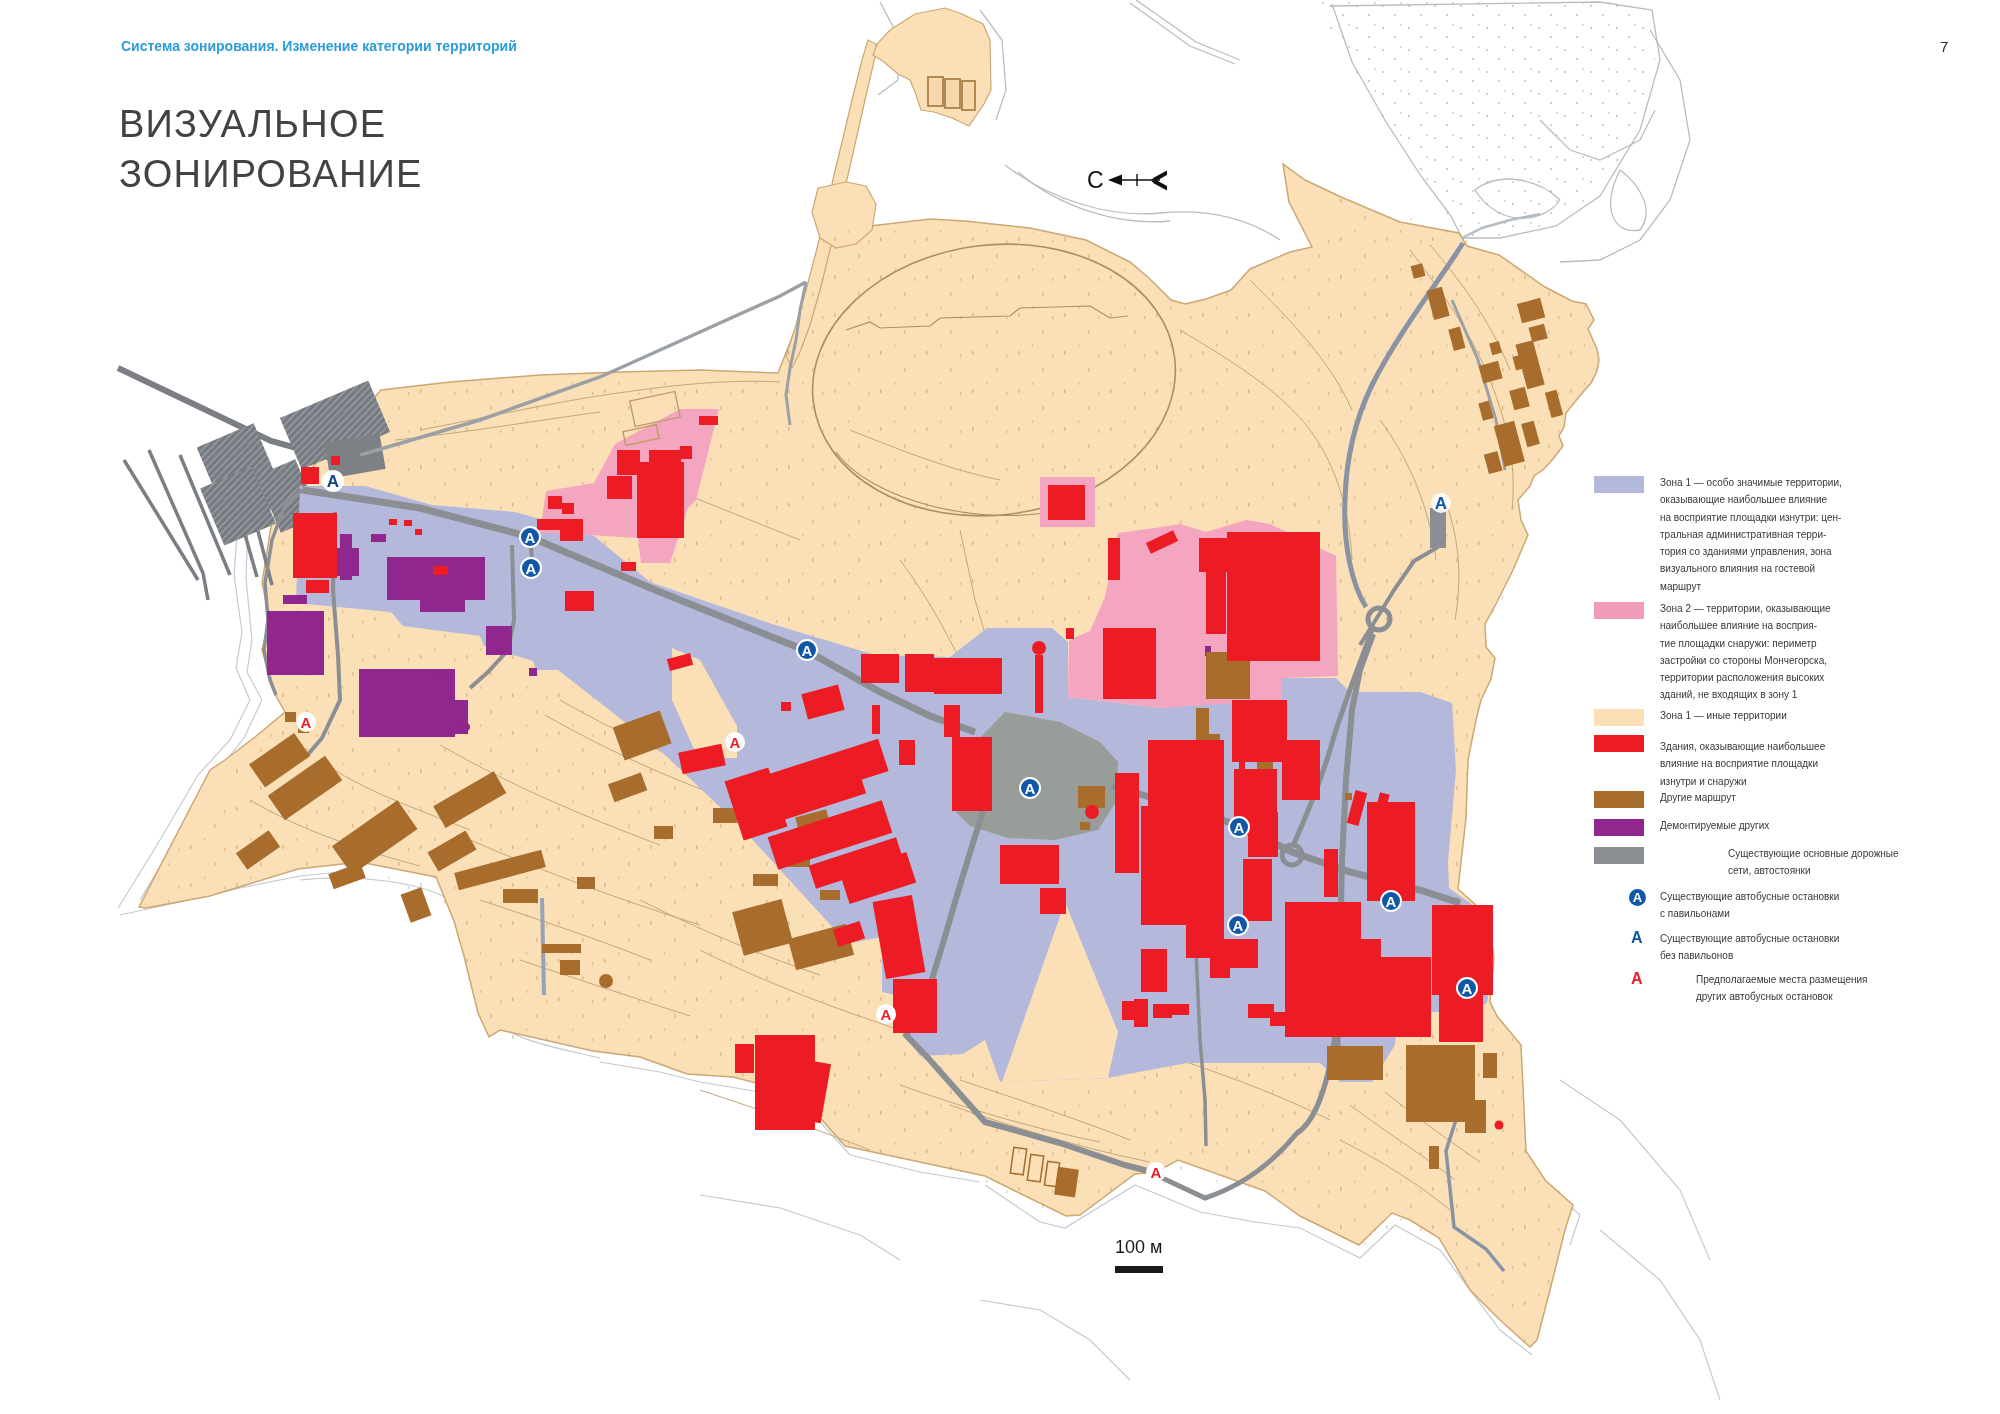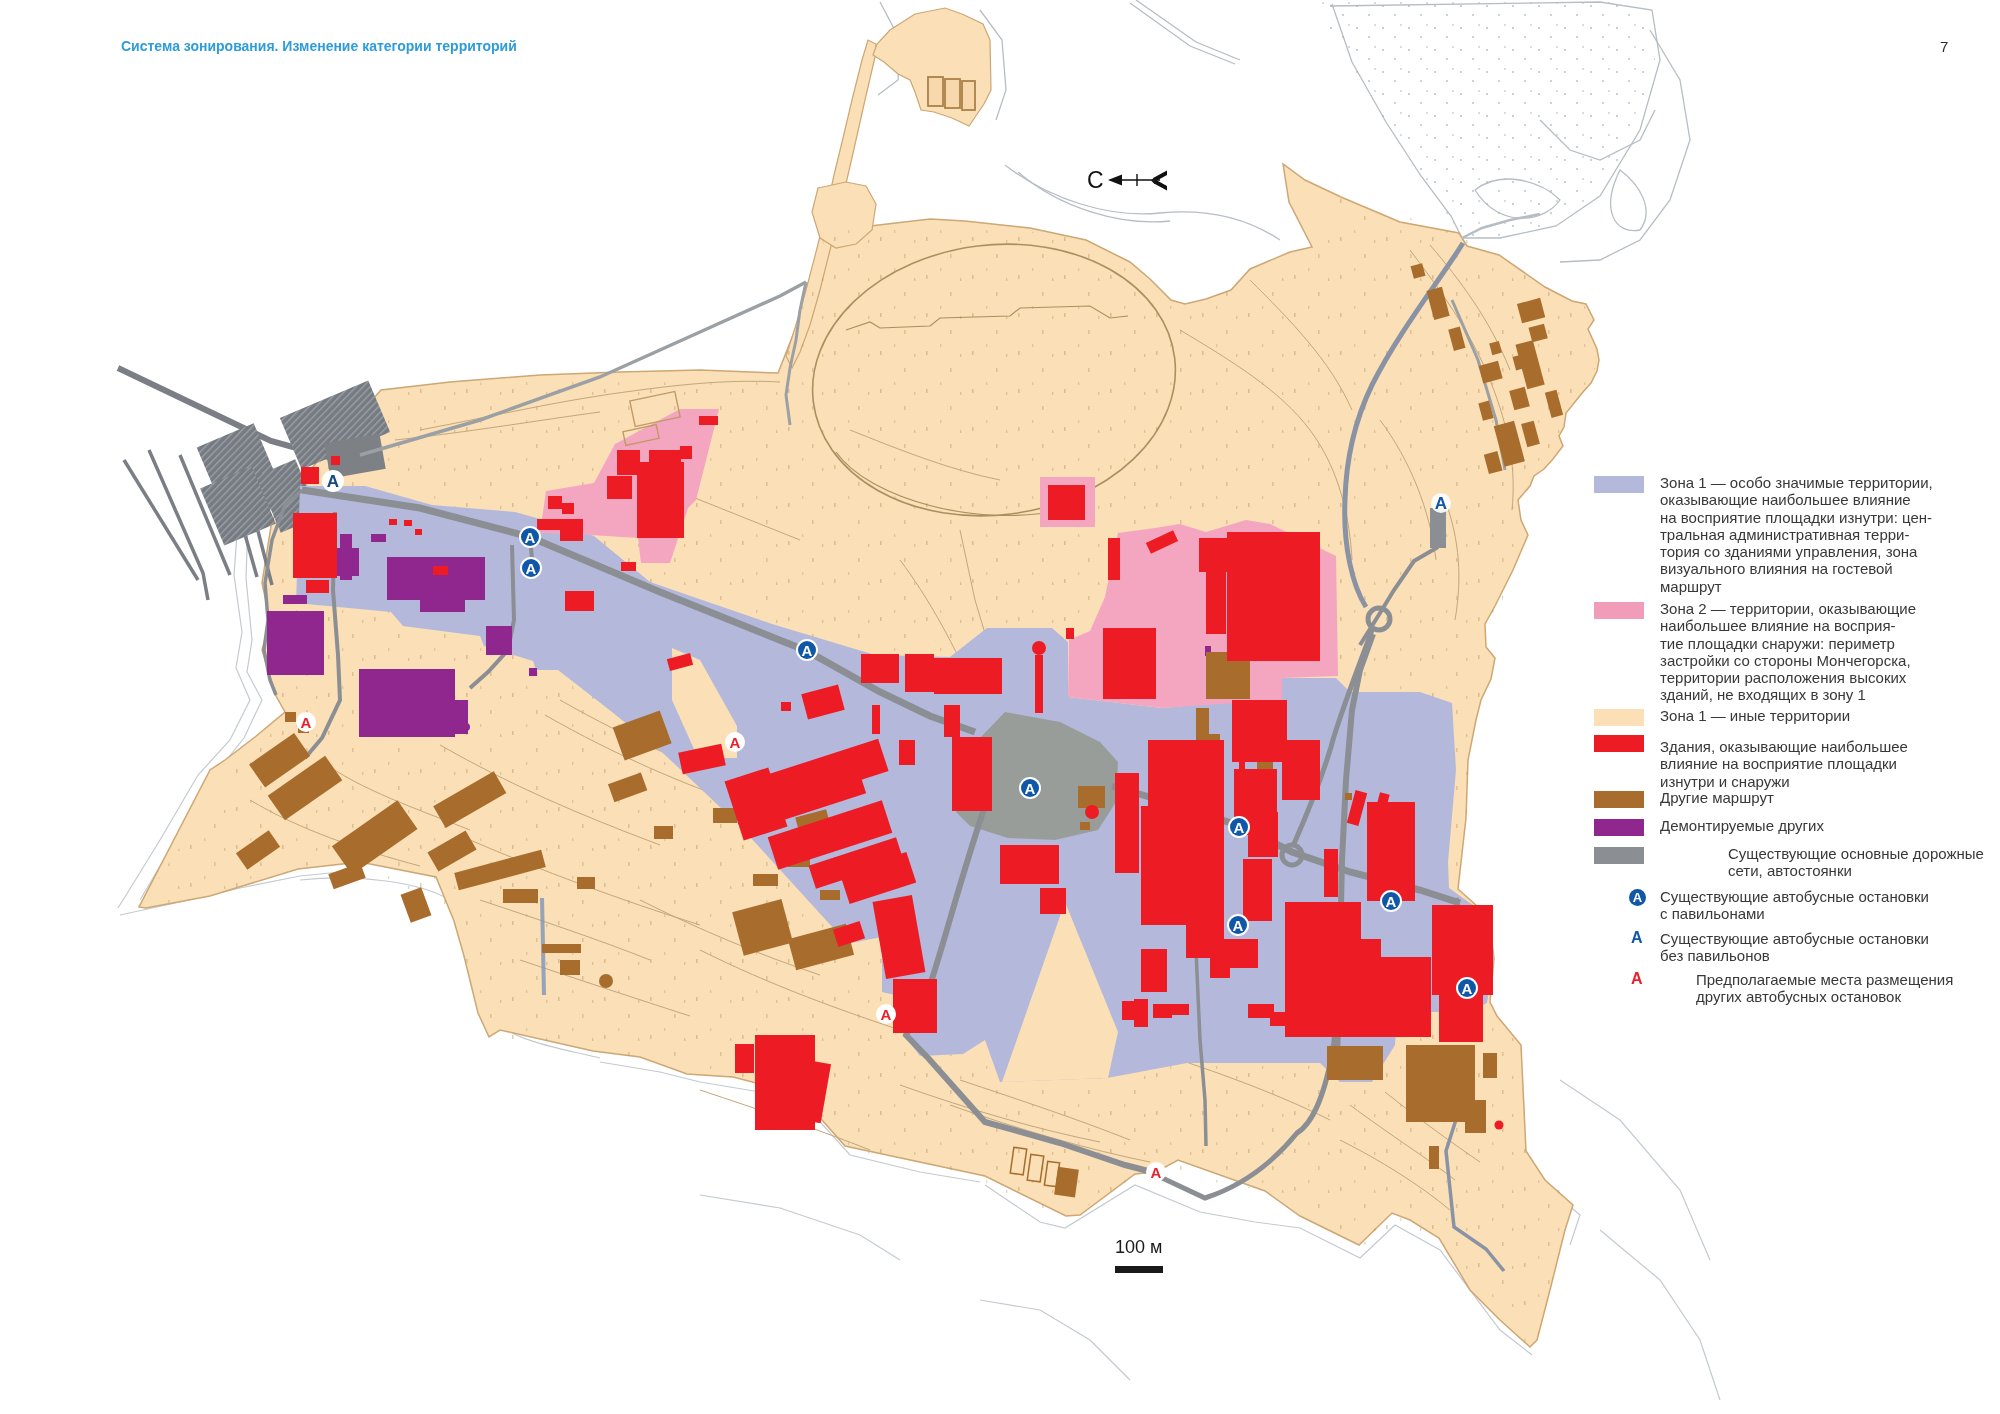--- a/index.html
+++ b/index.html
@@ -1,21 +1,21 @@
 <!DOCTYPE html>
 <html><head>
 <meta charset="utf-8">
 <style>
   html,body{margin:0;padding:0;background:#fff;}
   #page{position:relative;width:2000px;height:1414px;background:#ffffff;overflow:hidden;
         font-family:"Liberation Sans", sans-serif;}
   #header{position:absolute;left:121px;top:38px;font-size:14px;color:#2d9cd8;font-weight:bold;}
   #pagenum{position:absolute;left:1940px;top:38px;font-size:15px;color:#2b2b2b;}
   #title{position:absolute;left:119px;top:99px;font-size:38px;line-height:50px;color:#424242;letter-spacing:1.2px;}
-  .lgt{position:absolute;font-size:15px;line-height:17.3px;color:#383838;width:300px;}
+  .lgt{position:absolute;font-size:10px;line-height:17.3px;color:#383838;width:300px;}
 </style>
 </head>
 <body>
 <div id="page">
 
 <svg id="map" width="2000" height="1414" viewBox="0 0 2000 1414" style="position:absolute;left:0;top:0">
 <defs>
 <pattern id="hatch" patternUnits="userSpaceOnUse" width="5" height="5" patternTransform="rotate(-23)">
   <rect width="5" height="5" fill="#767a81"></rect>
   <rect width="5" height="1.4" fill="#9aa0a6"></rect>
@@ -554,13 +554,14 @@
 
   <div style="position:absolute;left:1631px;top:970px;color:#e8212c;font-size:16px;font-weight:bold">А</div>
 
   <div class="lgt" style="left:1696px;top:971px">Предполагаемые места размещения<br>других автобусных остановок</div>
 </div>
 
 <div id="header">Система зонирования. Изменение категории территорий</div>
 
 <div id="pagenum">7</div>
 
+<div id="title">ВИЗУАЛЬНОЕ<br>ЗОНИРОВАНИЕ</div>
 </div>
 
 </body></html>

